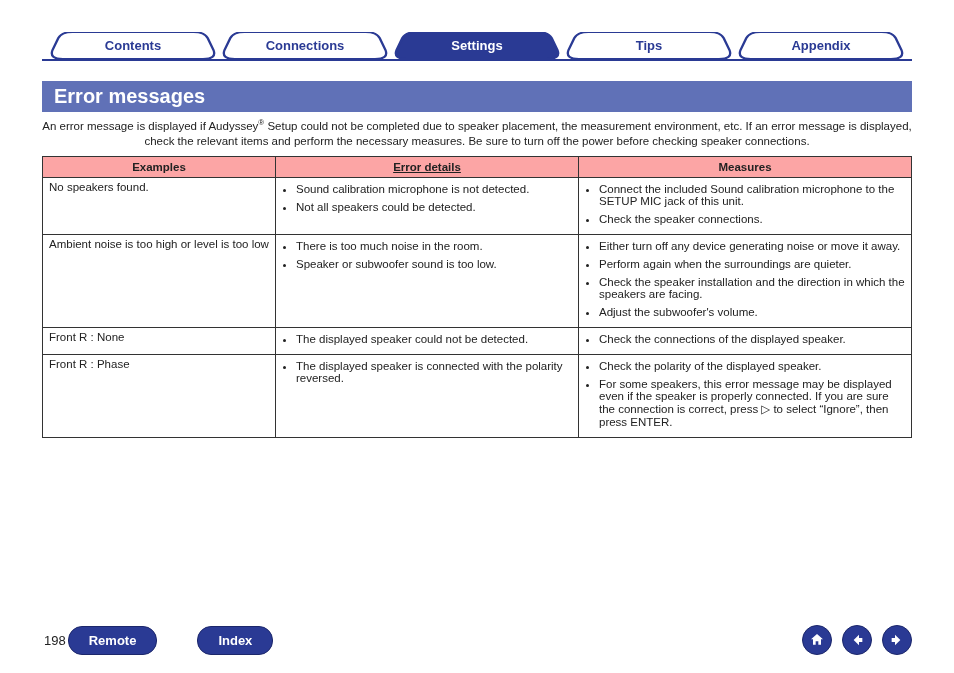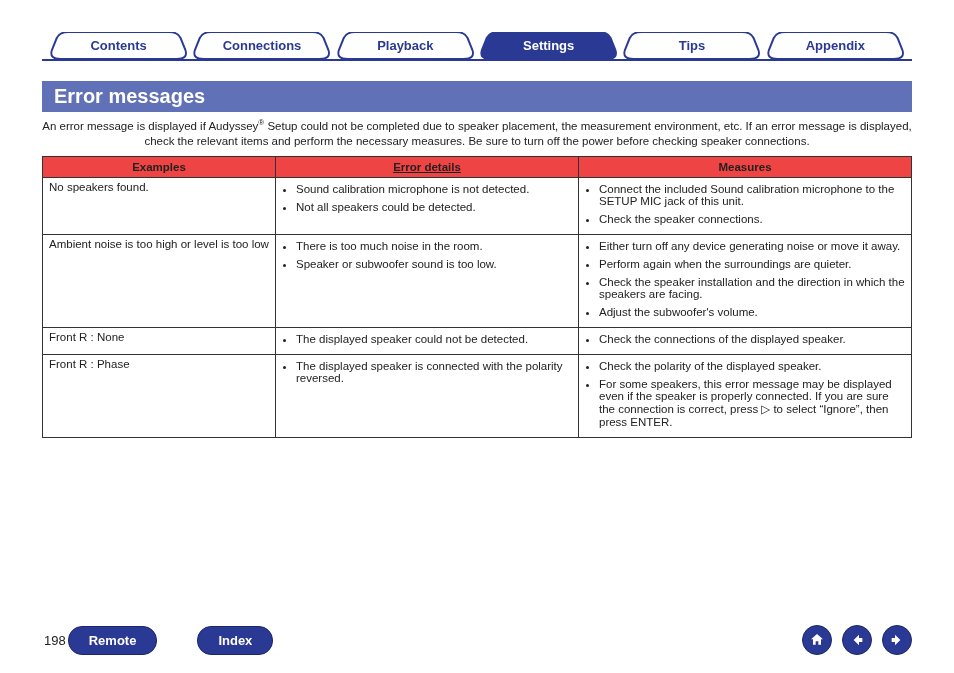--- a/index.html
+++ b/index.html
@@ -59,21 +59,21 @@
     font-size: 11.5px;
     color: #222;
   }
   table.err th, table.err td {
     border: 1px solid #333;
     vertical-align: top;
     padding: 3px 6px;
     text-align: left;
   }
   table.err th {
-    background: #ef4444;
+    background: #fca5a5;
     text-align: center;
     font-weight: bold;
     padding: 4px 6px;
   }
   table.err ul {
     margin: 0; padding: 0 0 0 14px;
   }
   table.err ul li { margin: 2px 0 6px 0; }
   .col-ex { width: 220px; }
   .col-det { width: 290px; text-decoration: underline; }
@@ -119,26 +119,20 @@
       <svg viewBox="0 0 144 27" preserveAspectRatio="none">
         <path d="M12 27 Q0 27 3 18 L8 6 Q11 0 20 0 L124 0 Q133 0 136 6 L141 18 Q144 27 132 27 Z" fill="#ffffff" stroke="#2a3a94" stroke-width="2"></path>
       </svg>
       <div class="lbl">Contents</div>
     </div>
     <div class="tab">
       <svg viewBox="0 0 144 27" preserveAspectRatio="none">
         <path d="M12 27 Q0 27 3 18 L8 6 Q11 0 20 0 L124 0 Q133 0 136 6 L141 18 Q144 27 132 27 Z" fill="#ffffff" stroke="#2a3a94" stroke-width="2"></path>
       </svg>
       <div class="lbl">Connections</div>
-    </div>
-    <div class="tab">
-      <svg viewBox="0 0 144 27" preserveAspectRatio="none">
-        <path d="M12 27 Q0 27 3 18 L8 6 Q11 0 20 0 L124 0 Q133 0 136 6 L141 18 Q144 27 132 27 Z" fill="#ffffff" stroke="#2a3a94" stroke-width="2"></path>
-      </svg>
-      <div class="lbl">Playback</div>
     </div>
     <div class="tab active">
       <svg viewBox="0 0 144 27" preserveAspectRatio="none">
         <path d="M12 27 Q0 27 3 18 L8 6 Q11 0 20 0 L124 0 Q133 0 136 6 L141 18 Q144 27 132 27 Z" fill="#2a3a94" stroke="#2a3a94" stroke-width="2"></path>
       </svg>
       <div class="lbl">Settings</div>
     </div>
     <div class="tab">
       <svg viewBox="0 0 144 27" preserveAspectRatio="none">
         <path d="M12 27 Q0 27 3 18 L8 6 Q11 0 20 0 L124 0 Q133 0 136 6 L141 18 Q144 27 132 27 Z" fill="#ffffff" stroke="#2a3a94" stroke-width="2"></path>

